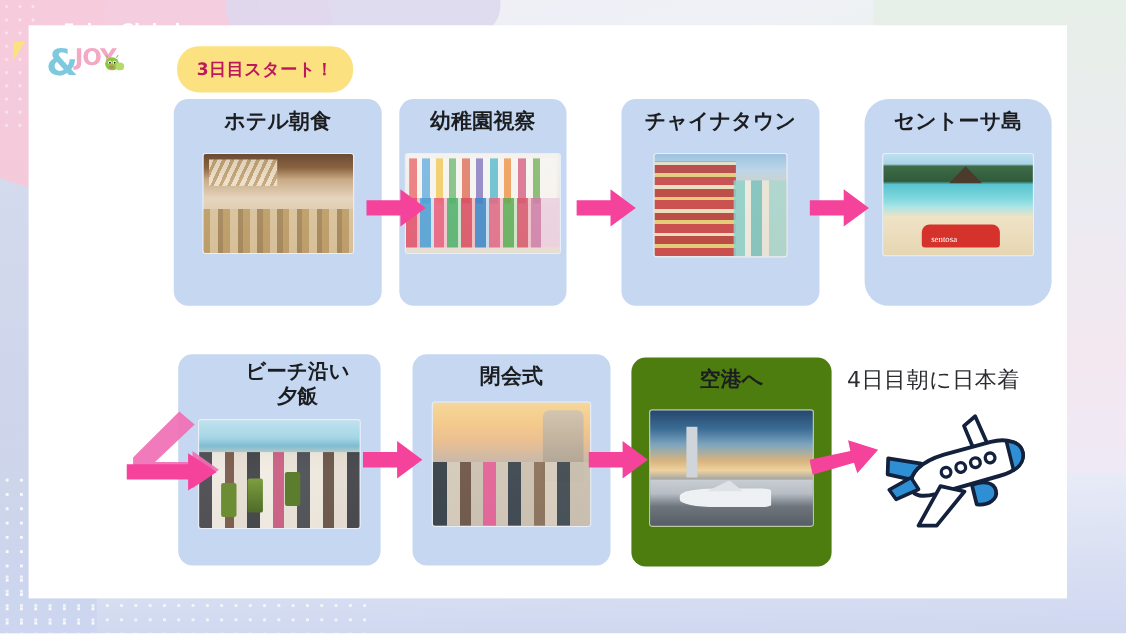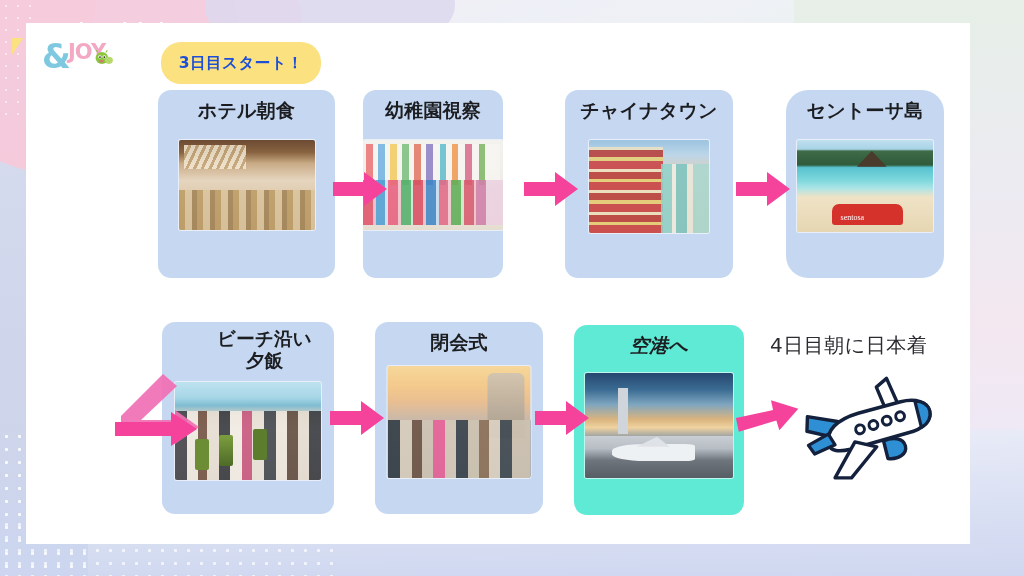--- a/index.html
+++ b/index.html
@@ -92,37 +92,38 @@
   }
 
   
   .bubble{
     position:absolute;left:161px;top:42px;width:160px;height:42px;
     background:#fbe17f;border-radius:20px;
     display:flex;align-items:center;justify-content:center;
     z-index:6;
   }
   .bubble-text{
-    font-size:15.5px;font-weight:700;color:#1d4ed8;letter-spacing:.5px;
+    font-size:15.5px;font-weight:700;color:#be185d;letter-spacing:.5px;
     font-family:"DejaVu Sans","Liberation Sans",sans-serif;
   }
   .bubble-tail{
     position:absolute;left:12px;top:38px;width:0;height:0;
     border-left:11px solid #fbe17f;
     border-right:5px solid transparent;
     border-bottom:17px solid transparent;
     z-index:5;
   }
 
   
   .card{
     position:absolute;border-radius:13px;background:#c6d8f1;
     overflow:hidden;
-  }
-  .card.orange{background:#5eead4;font-style:italic;}
+    padding-left:12px;
+  }
+  .card.orange{background:#4d7c0f;}
   .card-title{
     position:absolute;left:0;right:0;top:9px;text-align:center;
     font-size:19px;font-weight:700;color:#1c1d21;line-height:1.18;
     letter-spacing:.2px;
     font-family:"DejaVu Sans","Liberation Sans",sans-serif;
   }
   .card-title.two-line{top:6px;font-size:18.5px;margin-left:33px;}
   .card-photo{
     position:absolute;left:50%;transform:translateX(-50%);
     border-radius:2px;overflow:hidden;

